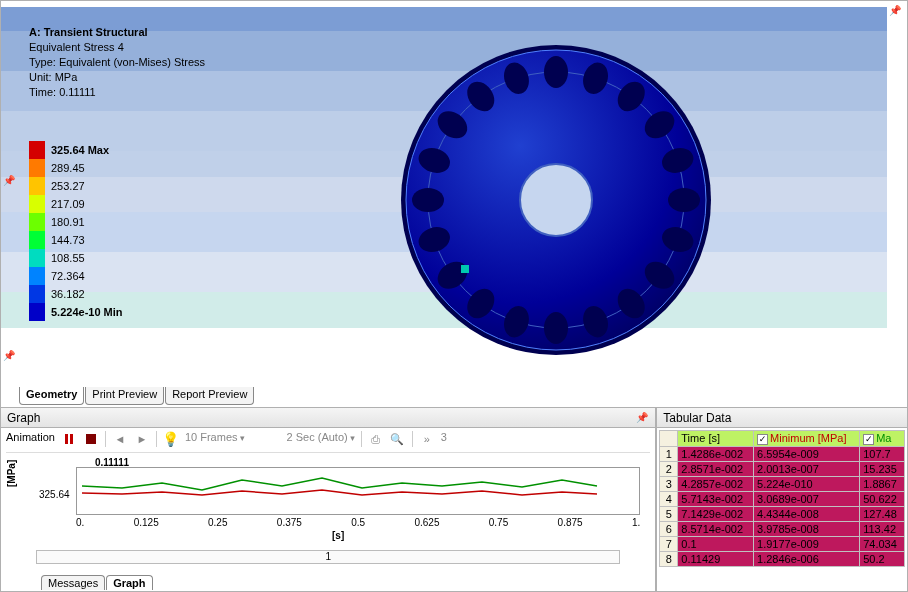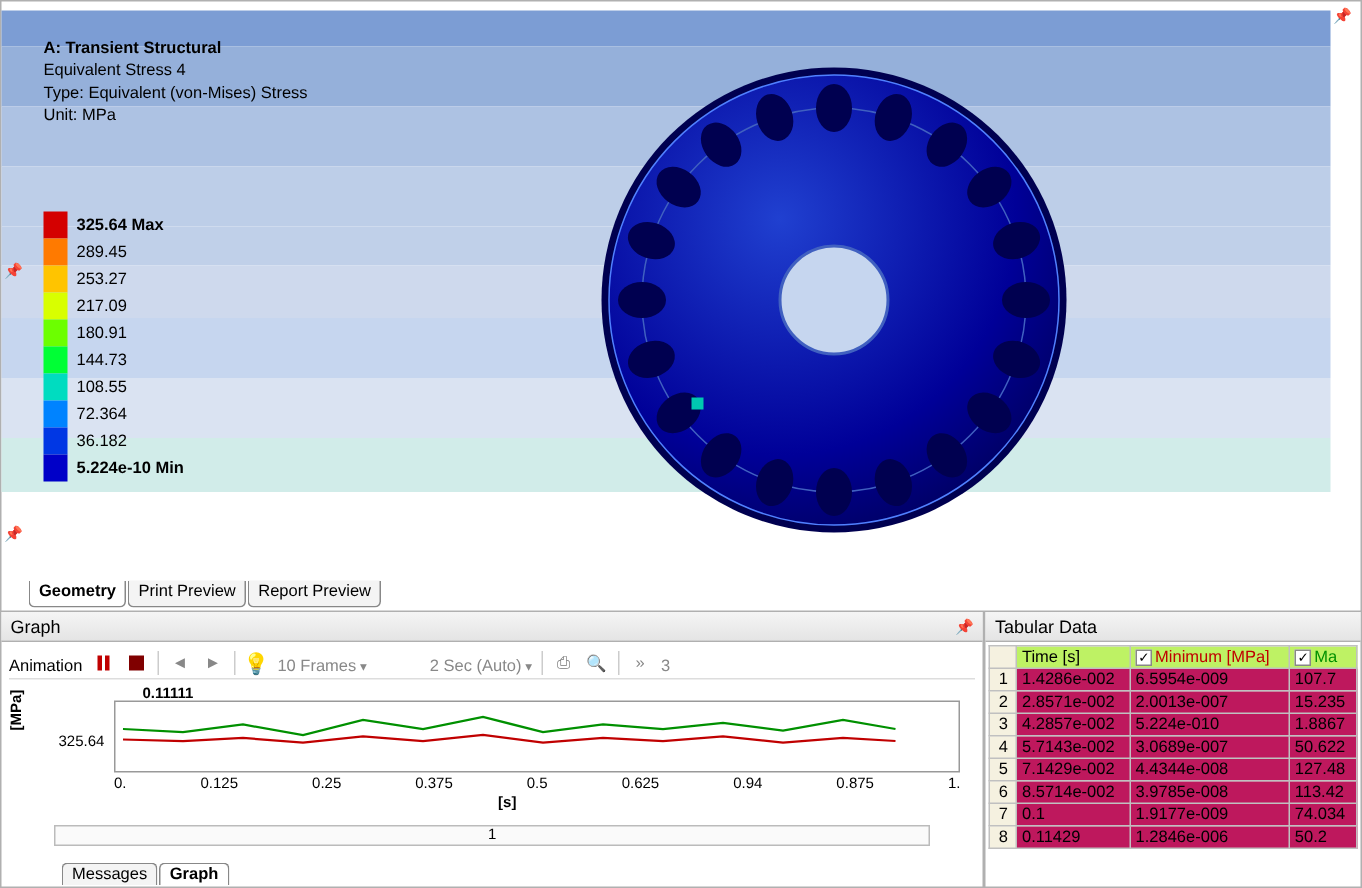--- a/index.html
+++ b/index.html
@@ -38,21 +38,21 @@
 .tab.active { background: #fff; font-weight: bold; }
 
 .lower { display: flex; width: 908px; height: 184px; }
 .panel { border: 1px solid #b0b0b0; border-top: none; display: flex; flex-direction: column; }
 .panel-header { background: linear-gradient(#f5f5f5, #e4e4e4); border-bottom: 1px solid #b0b0b0; padding: 3px 6px; font-size: 12px; display: flex; justify-content: space-between; align-items: center; height: 20px; }
 .panel-body { flex: 1; padding: 3px 5px; overflow: hidden; position: relative; }
 
 .graph-panel { width: 720px; }
 .tabular-panel { width: 276px; border-left: 1px solid #b0b0b0; }
 
-.anim-bar { display: flex; align-items: flex-end; gap: 6px; font-size: 11px; height: 22px; border-bottom: 1px solid #ddd; padding-bottom: 2px; }
+.anim-bar { display: flex; align-items: flex-start; gap: 6px; font-size: 11px; height: 22px; border-bottom: 1px solid #ddd; padding-bottom: 2px; }
 .anim-bar .sep { width: 1px; height: 16px; background: #ccc; }
 .anim-btn { width: 16px; height: 16px; display: flex; align-items: center; justify-content: center; cursor: pointer; }
 .pause-icon { display: flex; gap: 2px; }
 .pause-icon span { width: 3px; height: 10px; background: #c00000; }
 .stop-icon { width: 10px; height: 10px; background: #800000; }
 .bulb-icon { color: #ffb000; font-size: 14px; }
 .frames-sel { color: #888; cursor: pointer; }
 .frames-sel::after { content: " ▾"; font-size: 9px; }
 
 .chart-area { position: relative; height: 80px; margin-top: 4px; margin-left: 30px; margin-right: 10px; }
@@ -94,20 +94,21 @@
 
   <span class="pin-icon pin-tr">📌</span>
   <span class="pin-icon pin-left1">📌</span>
   <span class="pin-icon pin-left2">📌</span>
 
   <div class="info-text">
     <div class="bold">A: Transient Structural</div>
     <div>Equivalent Stress 4</div>
     <div>Type: Equivalent (von-Mises) Stress</div>
     <div>Unit: MPa</div>
+    <div>Time: 0.11111</div>
   </div>
 
   <div class="legend" id="legend">
       <div class="legend-row">
         <div class="legend-swatch" style="background: rgb(212, 0, 0);"></div>
         <div class="legend-label bold">325.64 Max</div>
       </div>
       <div class="legend-row">
         <div class="legend-swatch" style="background: rgb(255, 122, 0);"></div>
         <div class="legend-label">289.45</div>
@@ -237,21 +238,21 @@
             <polyline points="5,25 45,26 85,24 125,27 165,23 205,26 245,22 285,27 325,24 365,26 405,23 445,27 485,24 520,26" fill="none" stroke="#c00000" stroke-width="1.5"></polyline>
           </svg>
         </div>
         <div class="xticks" id="xticks" style="margin-left:40px;">
             <span>0.</span>
             <span>0.125</span>
             <span>0.25</span>
             <span>0.375</span>
             <span>0.5</span>
             <span>0.625</span>
-            <span>0.94</span>
+            <span>0.75</span>
             <span>0.875</span>
             <span>1.</span>
           </div>
         <div class="xlabel">[s]</div>
       </div>
       <div class="slider-bar">1</div>
 
       <div class="bottom-tabs">
         <div class="btab">Messages</div>
         <div class="btab active">Graph</div>

